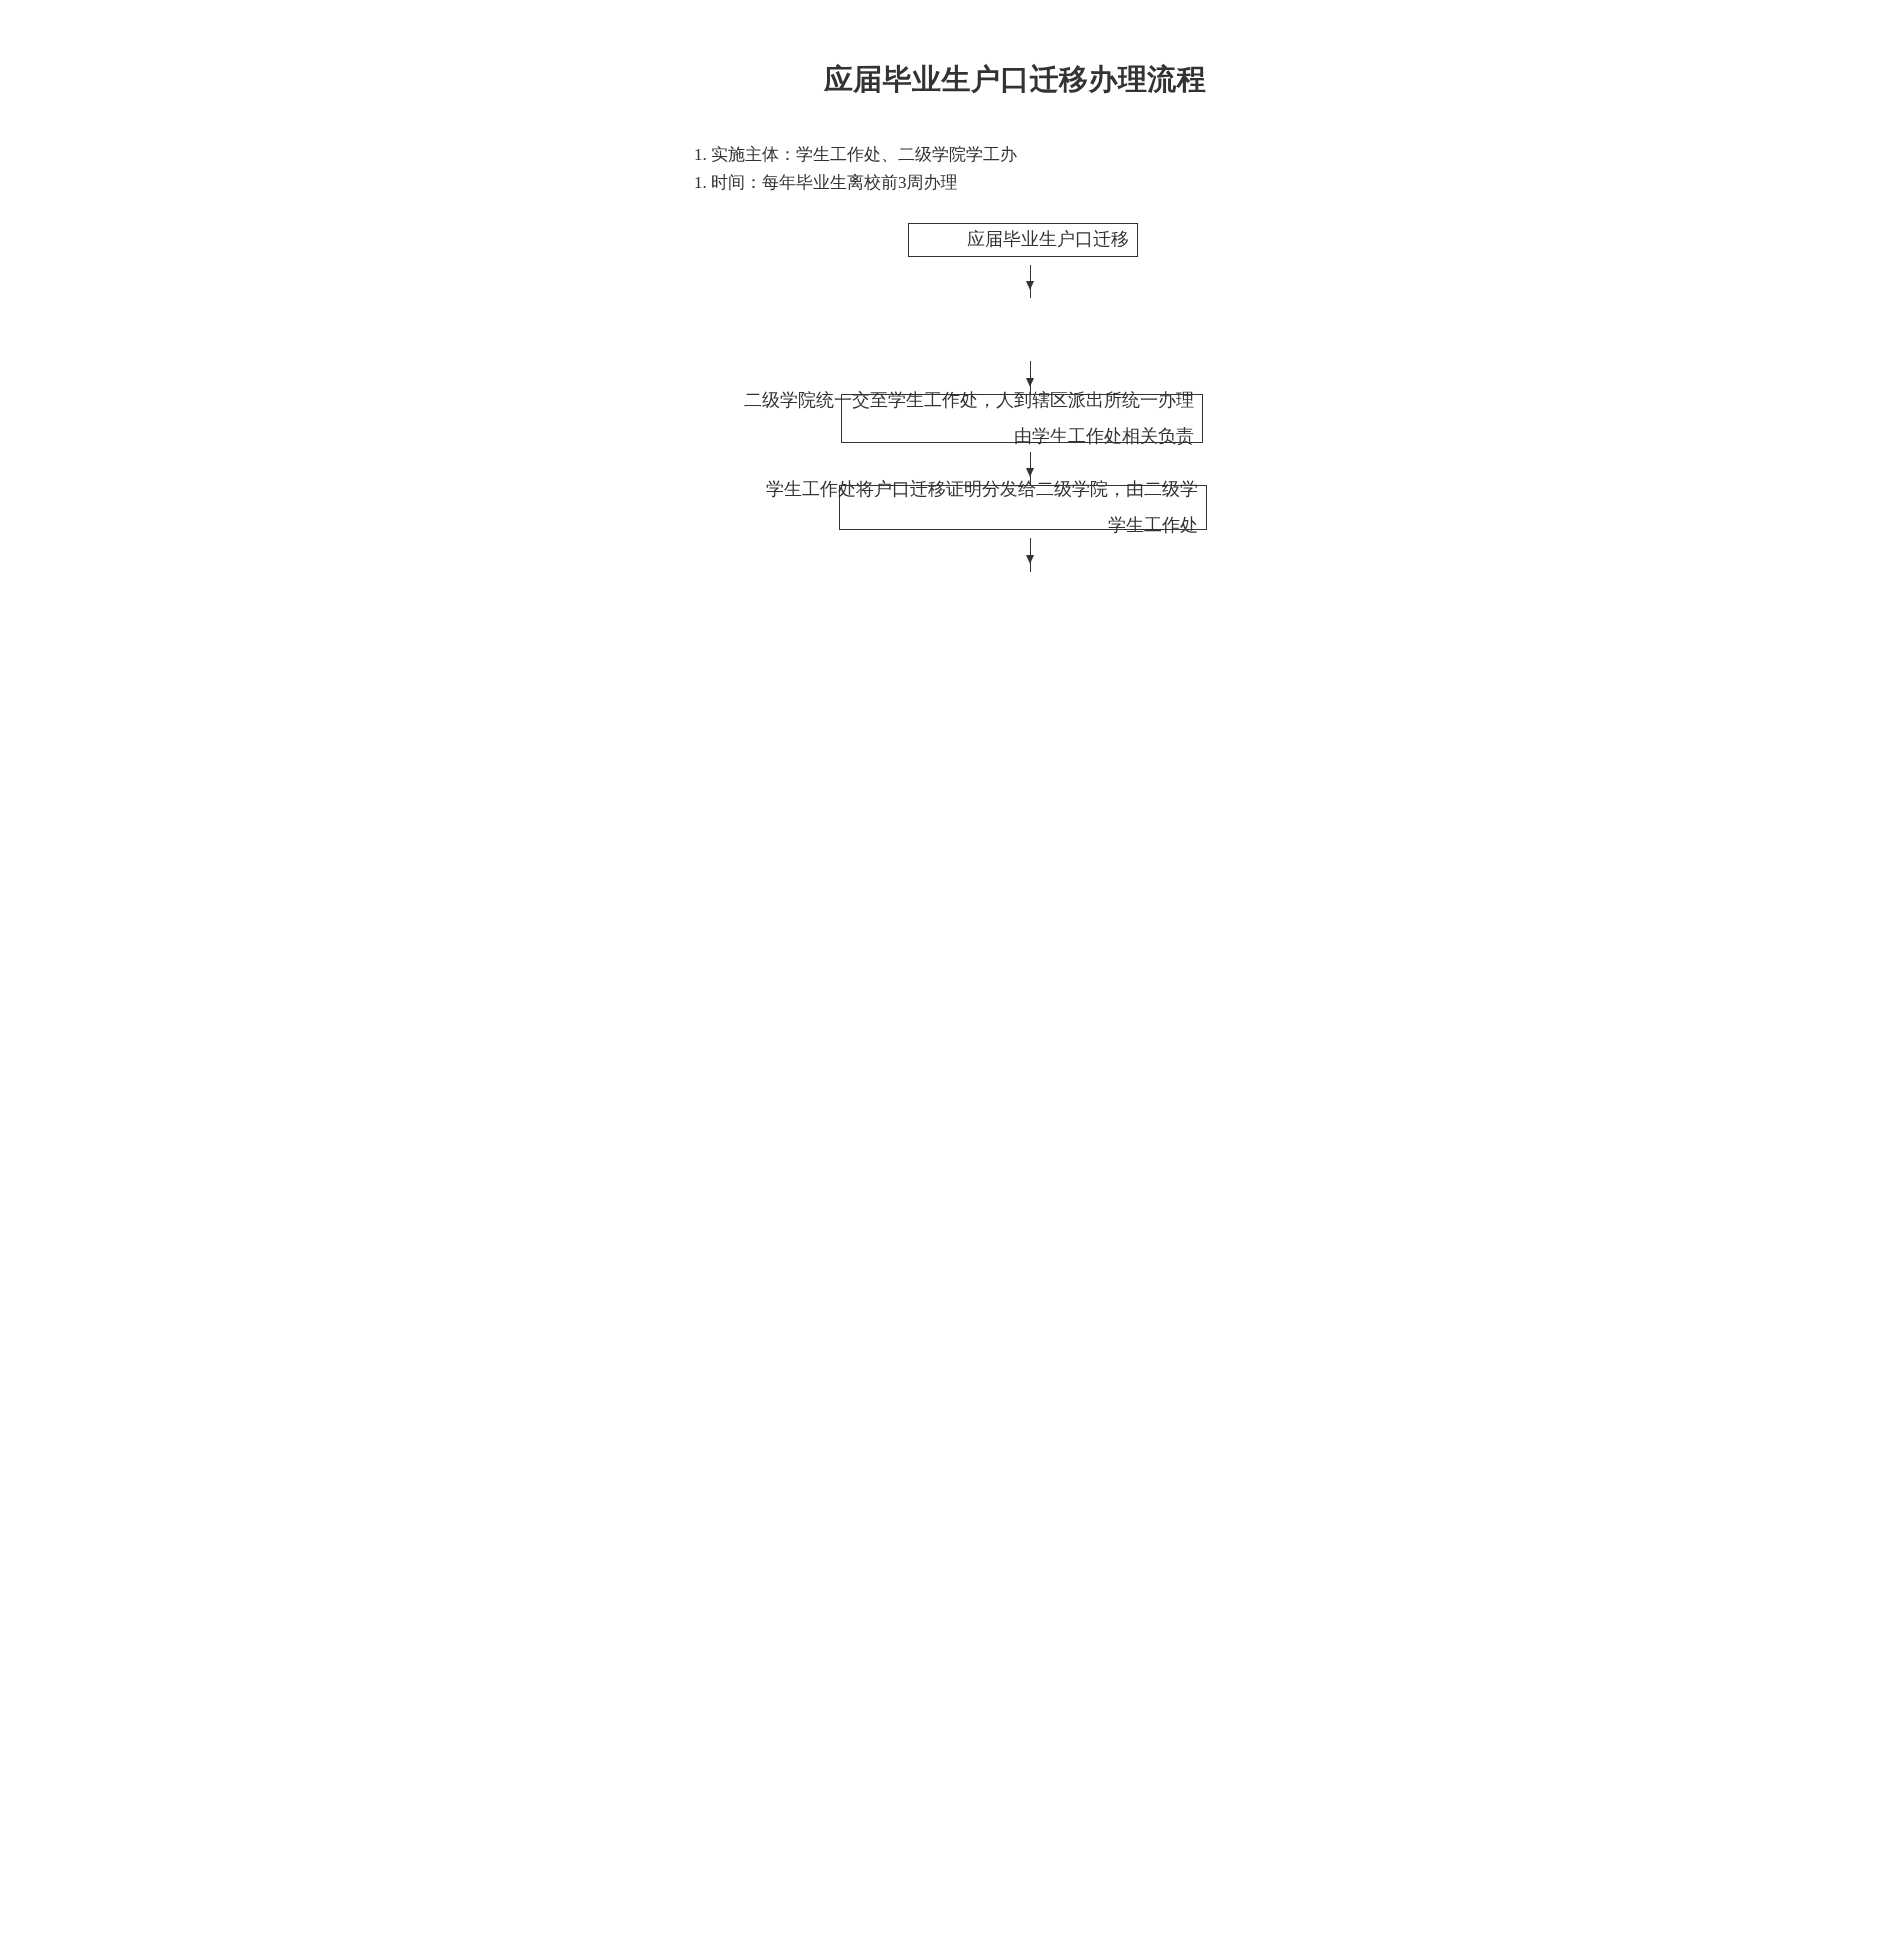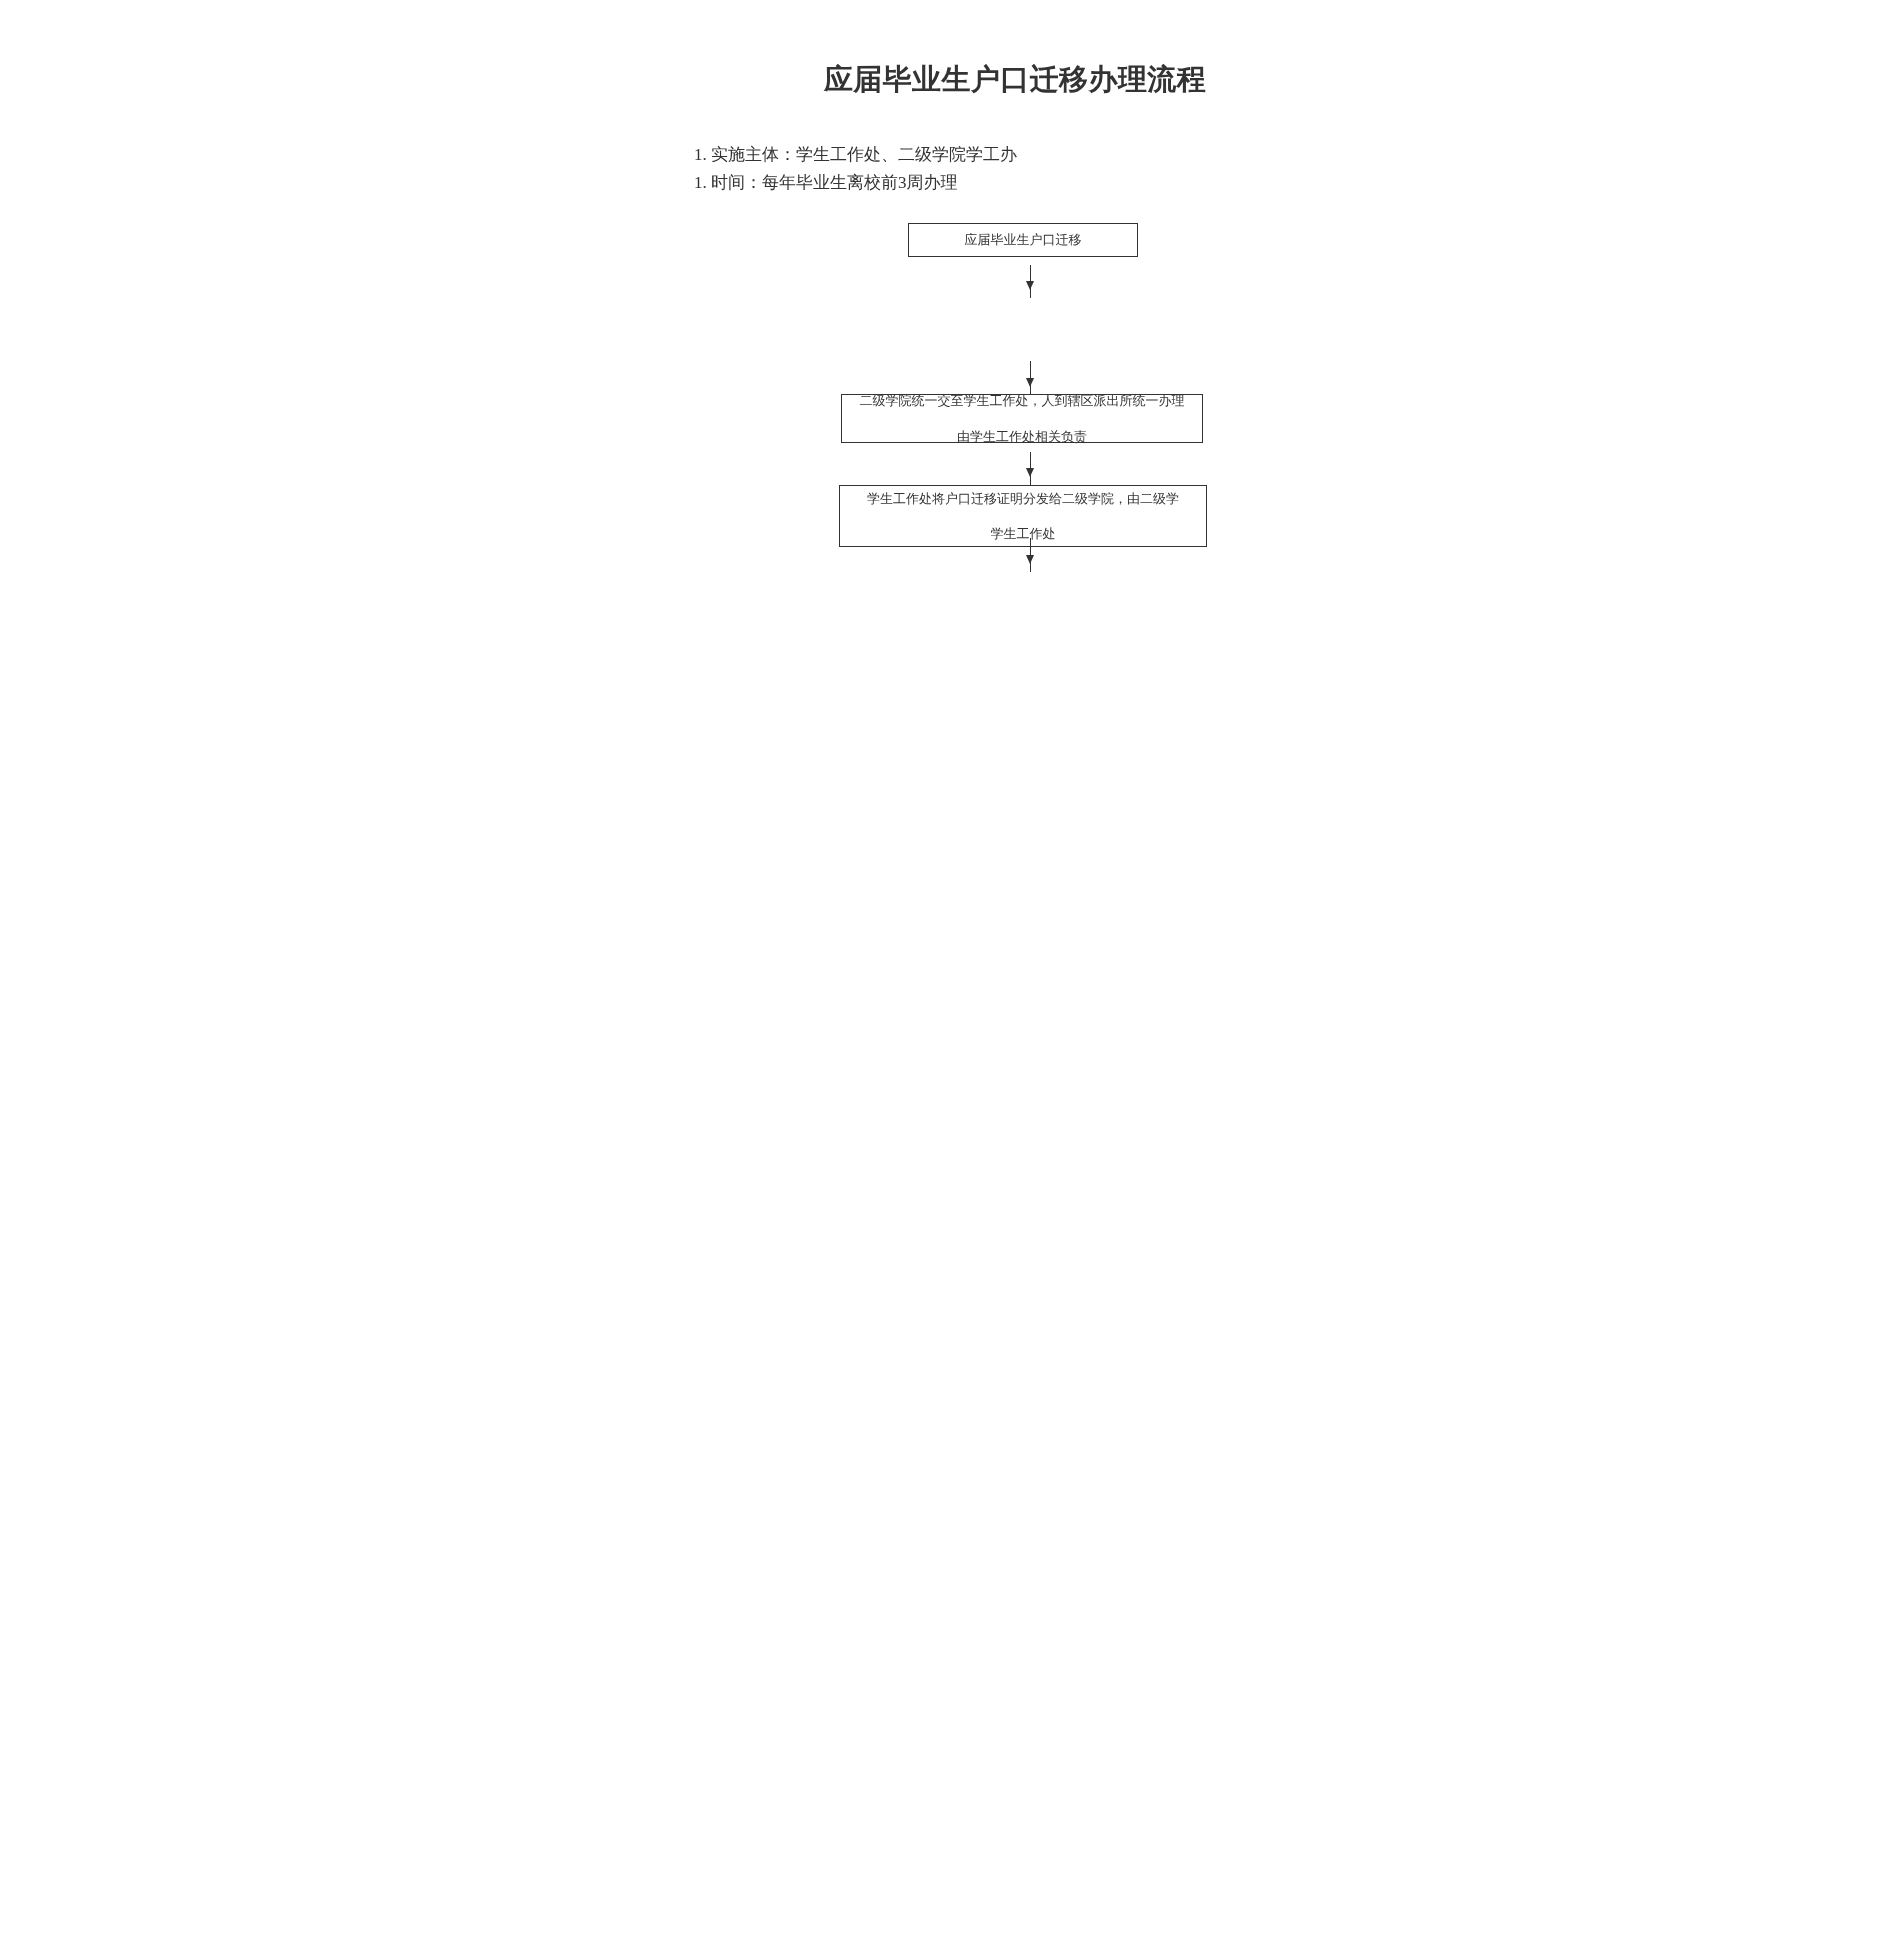--- a/index.html
+++ b/index.html
@@ -41,31 +41,31 @@
   .flowchart{
     position:absolute;
     inset:0;
   }
   .flow-box{
     position:absolute;
     border:1.5px solid var(--ink);
     background:var(--bg);
     display:flex;
     flex-direction:column;
-    align-items:center;
+    align-items:flex-end;
     justify-content:center;
     text-align:center;
-    font-size:13px;
+    font-size:18px;
     line-height:19.4px;
   }
   .flow-box .line{display:block;white-space:nowrap;}
   .box-1{left:220px;top:191px;width:230px;height:34px;}
   .box-2{left:153px;top:266px;width:362px;height:54px;}
   .box-3{left:153px;top:362px;width:362px;height:49px;}
-  .box-4{left:151px;top:453px;width:368px;height:62px;}
+  .box-4{left:151px;top:453px;width:368px;height:45px;}
   .box-5{left:147px;top:540px;width:375px;height:50px;}
   .arrow{
     position:absolute;
     left:330px;
     width:8.5px;
   }
   .arrow-1{top:225px;height:41px;}
   .arrow-2{top:321px;height:42px;}
   .arrow-3{top:412px;height:41px;}
   .arrow-4{top:498px;height:42px;}

